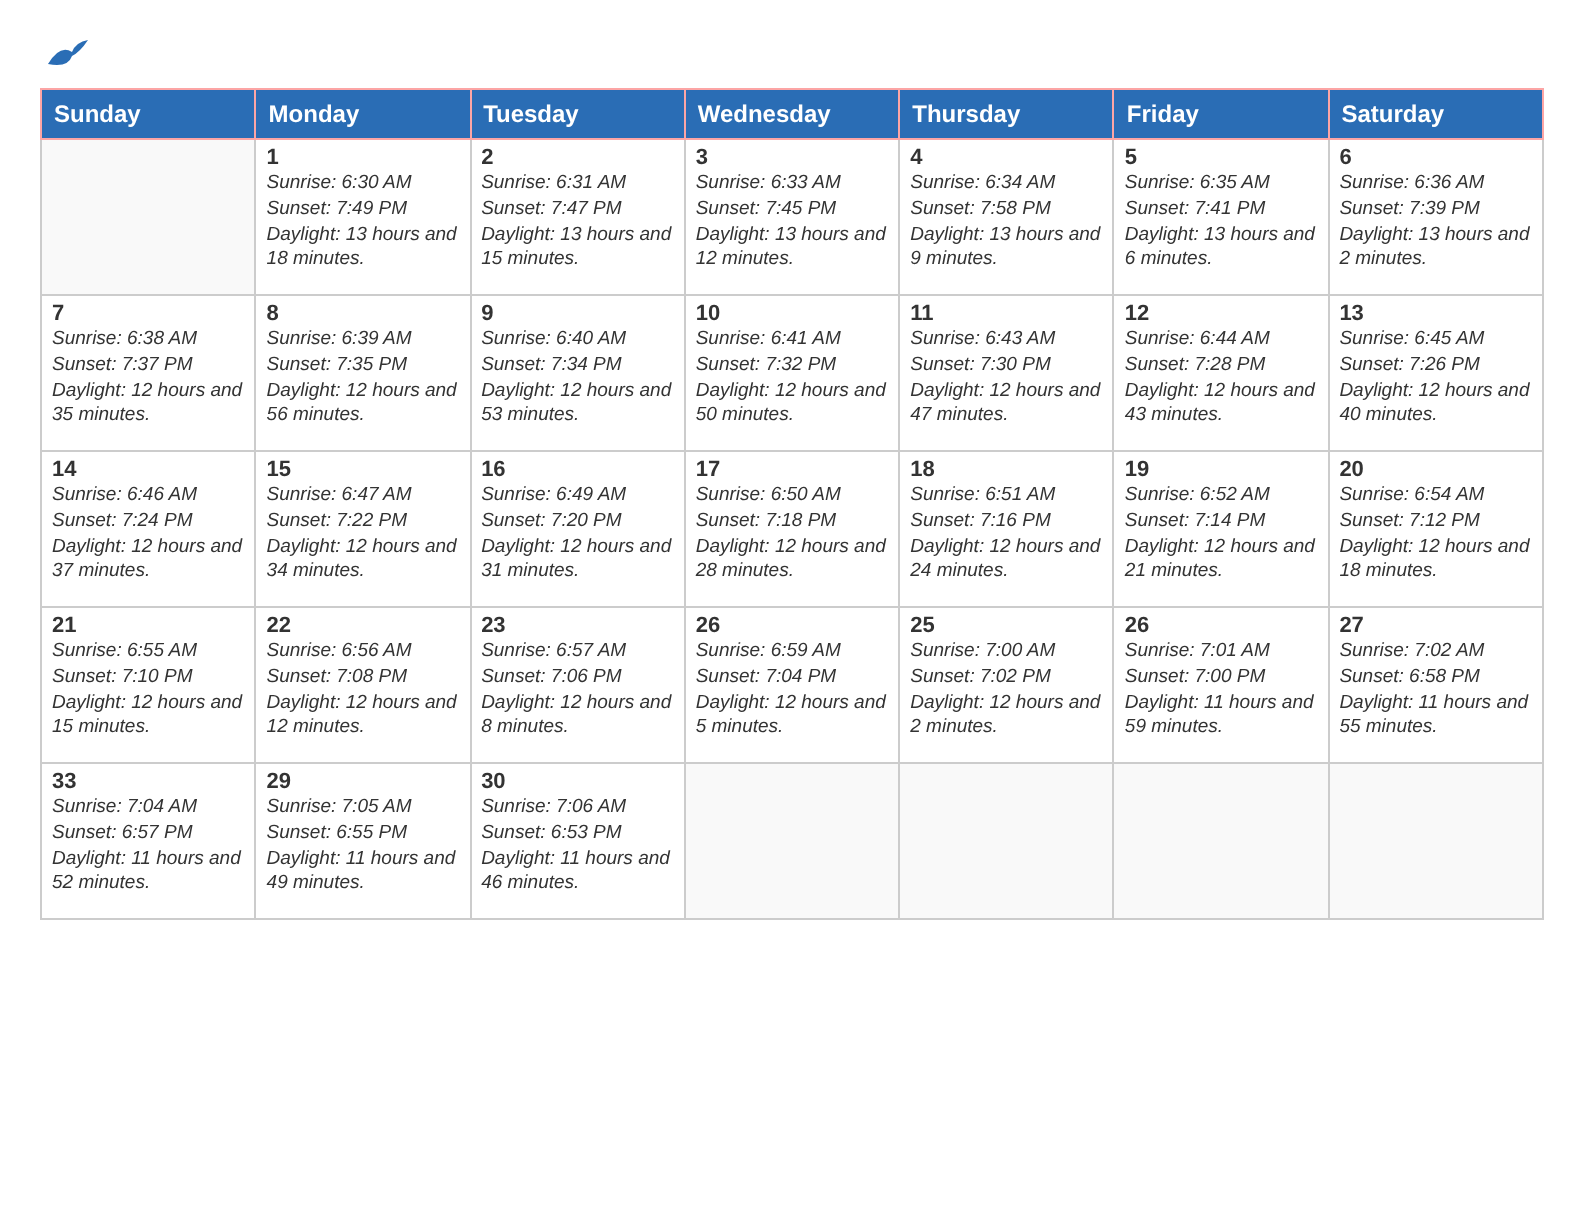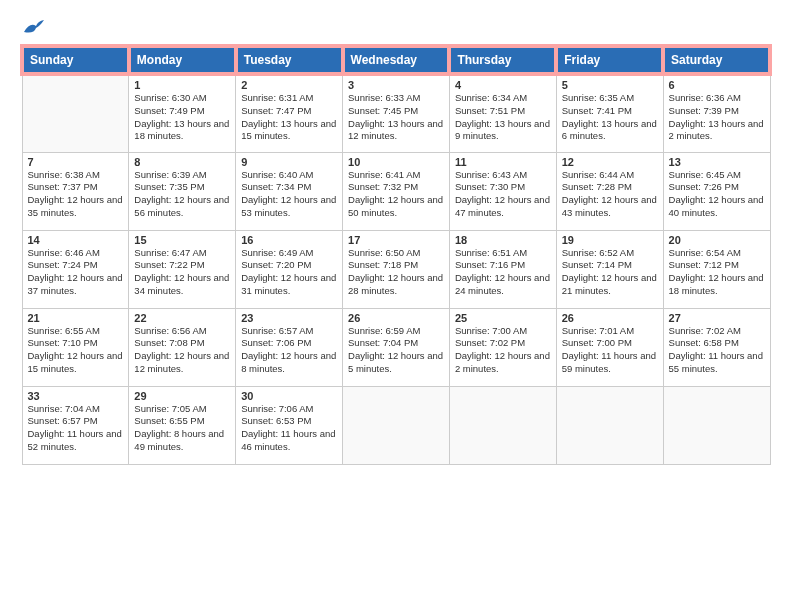--- a/index.html
+++ b/index.html
@@ -63,21 +63,21 @@
       border-collapse: collapse;
       table-layout: fixed;
     }
     .calendar th {
       background: #2a6db5;
       color: #fff;
       text-align: left;
       padding: 5px 6px;
       font-size: 12px;
       font-weight: bold;
-      border: 4px solid #fca5a5;
+      border: 1px solid #fca5a5;
     }
     .calendar td {
       vertical-align: top;
       border: 1px solid #ccc;
       padding: 3px 5px;
       font-size: 9.5px;
       color: #333;
       height: 78px;
       width: calc(100% / 7);
     }
@@ -85,20 +85,21 @@
       font-size: 11px;
       font-weight: bold;
       display: block;
       margin-bottom: 1px;
     }
     .cell-empty {
       background: #f9f9f9;
     }
     .cell-info {
       line-height: 1.35;
+      font-style: italic;
     }
   </style>
 </head>
 <body>
 
 <div class="page">
   <div class="header">
     <div class="logo">
       <div class="logo-text">
         <span class="logo-general"></span>
@@ -137,21 +138,21 @@
           <td>
             <span class="day-num">2</span>
             <div class="cell-info"><span>Sunrise: 6:31 AM</span><br><span>Sunset: 7:47 PM</span><br><span>Daylight: 13 hours and 15 minutes.</span></div>
           </td>
           <td>
             <span class="day-num">3</span>
             <div class="cell-info"><span>Sunrise: 6:33 AM</span><br><span>Sunset: 7:45 PM</span><br><span>Daylight: 13 hours and 12 minutes.</span></div>
           </td>
           <td>
             <span class="day-num">4</span>
-            <div class="cell-info"><span>Sunrise: 6:34 AM</span><br><span>Sunset: 7:51 PM</span><br><span>Daylight: 13 hours and 9 minutes.</span></div>
+            <div class="cell-info"><span>Sunrise: 6:34 AM</span><br><span>Sunset: 7:58 PM</span><br><span>Daylight: 13 hours and 9 minutes.</span></div>
           </td>
           <td>
             <span class="day-num">5</span>
             <div class="cell-info"><span>Sunrise: 6:35 AM</span><br><span>Sunset: 7:41 PM</span><br><span>Daylight: 13 hours and 6 minutes.</span></div>
           </td>
           <td>
             <span class="day-num">6</span>
             <div class="cell-info"><span>Sunrise: 6:36 AM</span><br><span>Sunset: 7:39 PM</span><br><span>Daylight: 13 hours and 2 minutes.</span></div>
           </td>
         </tr>
@@ -245,21 +246,21 @@
             <div class="cell-info"><span>Sunrise: 7:02 AM</span><br><span>Sunset: 6:58 PM</span><br><span>Daylight: 11 hours and 55 minutes.</span></div>
           </td>
         </tr>
         <tr>
           <td>
             <span class="day-num">33</span>
             <div class="cell-info"><span>Sunrise: 7:04 AM</span><br><span>Sunset: 6:57 PM</span><br><span>Daylight: 11 hours and 52 minutes.</span></div>
           </td>
           <td>
             <span class="day-num">29</span>
-            <div class="cell-info"><span>Sunrise: 7:05 AM</span><br><span>Sunset: 6:55 PM</span><br><span>Daylight: 8 hours and 49 minutes.</span></div>
+            <div class="cell-info"><span>Sunrise: 7:05 AM</span><br><span>Sunset: 6:55 PM</span><br><span>Daylight: 11 hours and 49 minutes.</span></div>
           </td>
           <td>
             <span class="day-num">30</span>
             <div class="cell-info"><span>Sunrise: 7:06 AM</span><br><span>Sunset: 6:53 PM</span><br><span>Daylight: 11 hours and 46 minutes.</span></div>
           </td>
           <td class="cell-empty"></td>
           <td class="cell-empty"></td>
           <td class="cell-empty"></td>
           <td class="cell-empty"></td>
         </tr>

